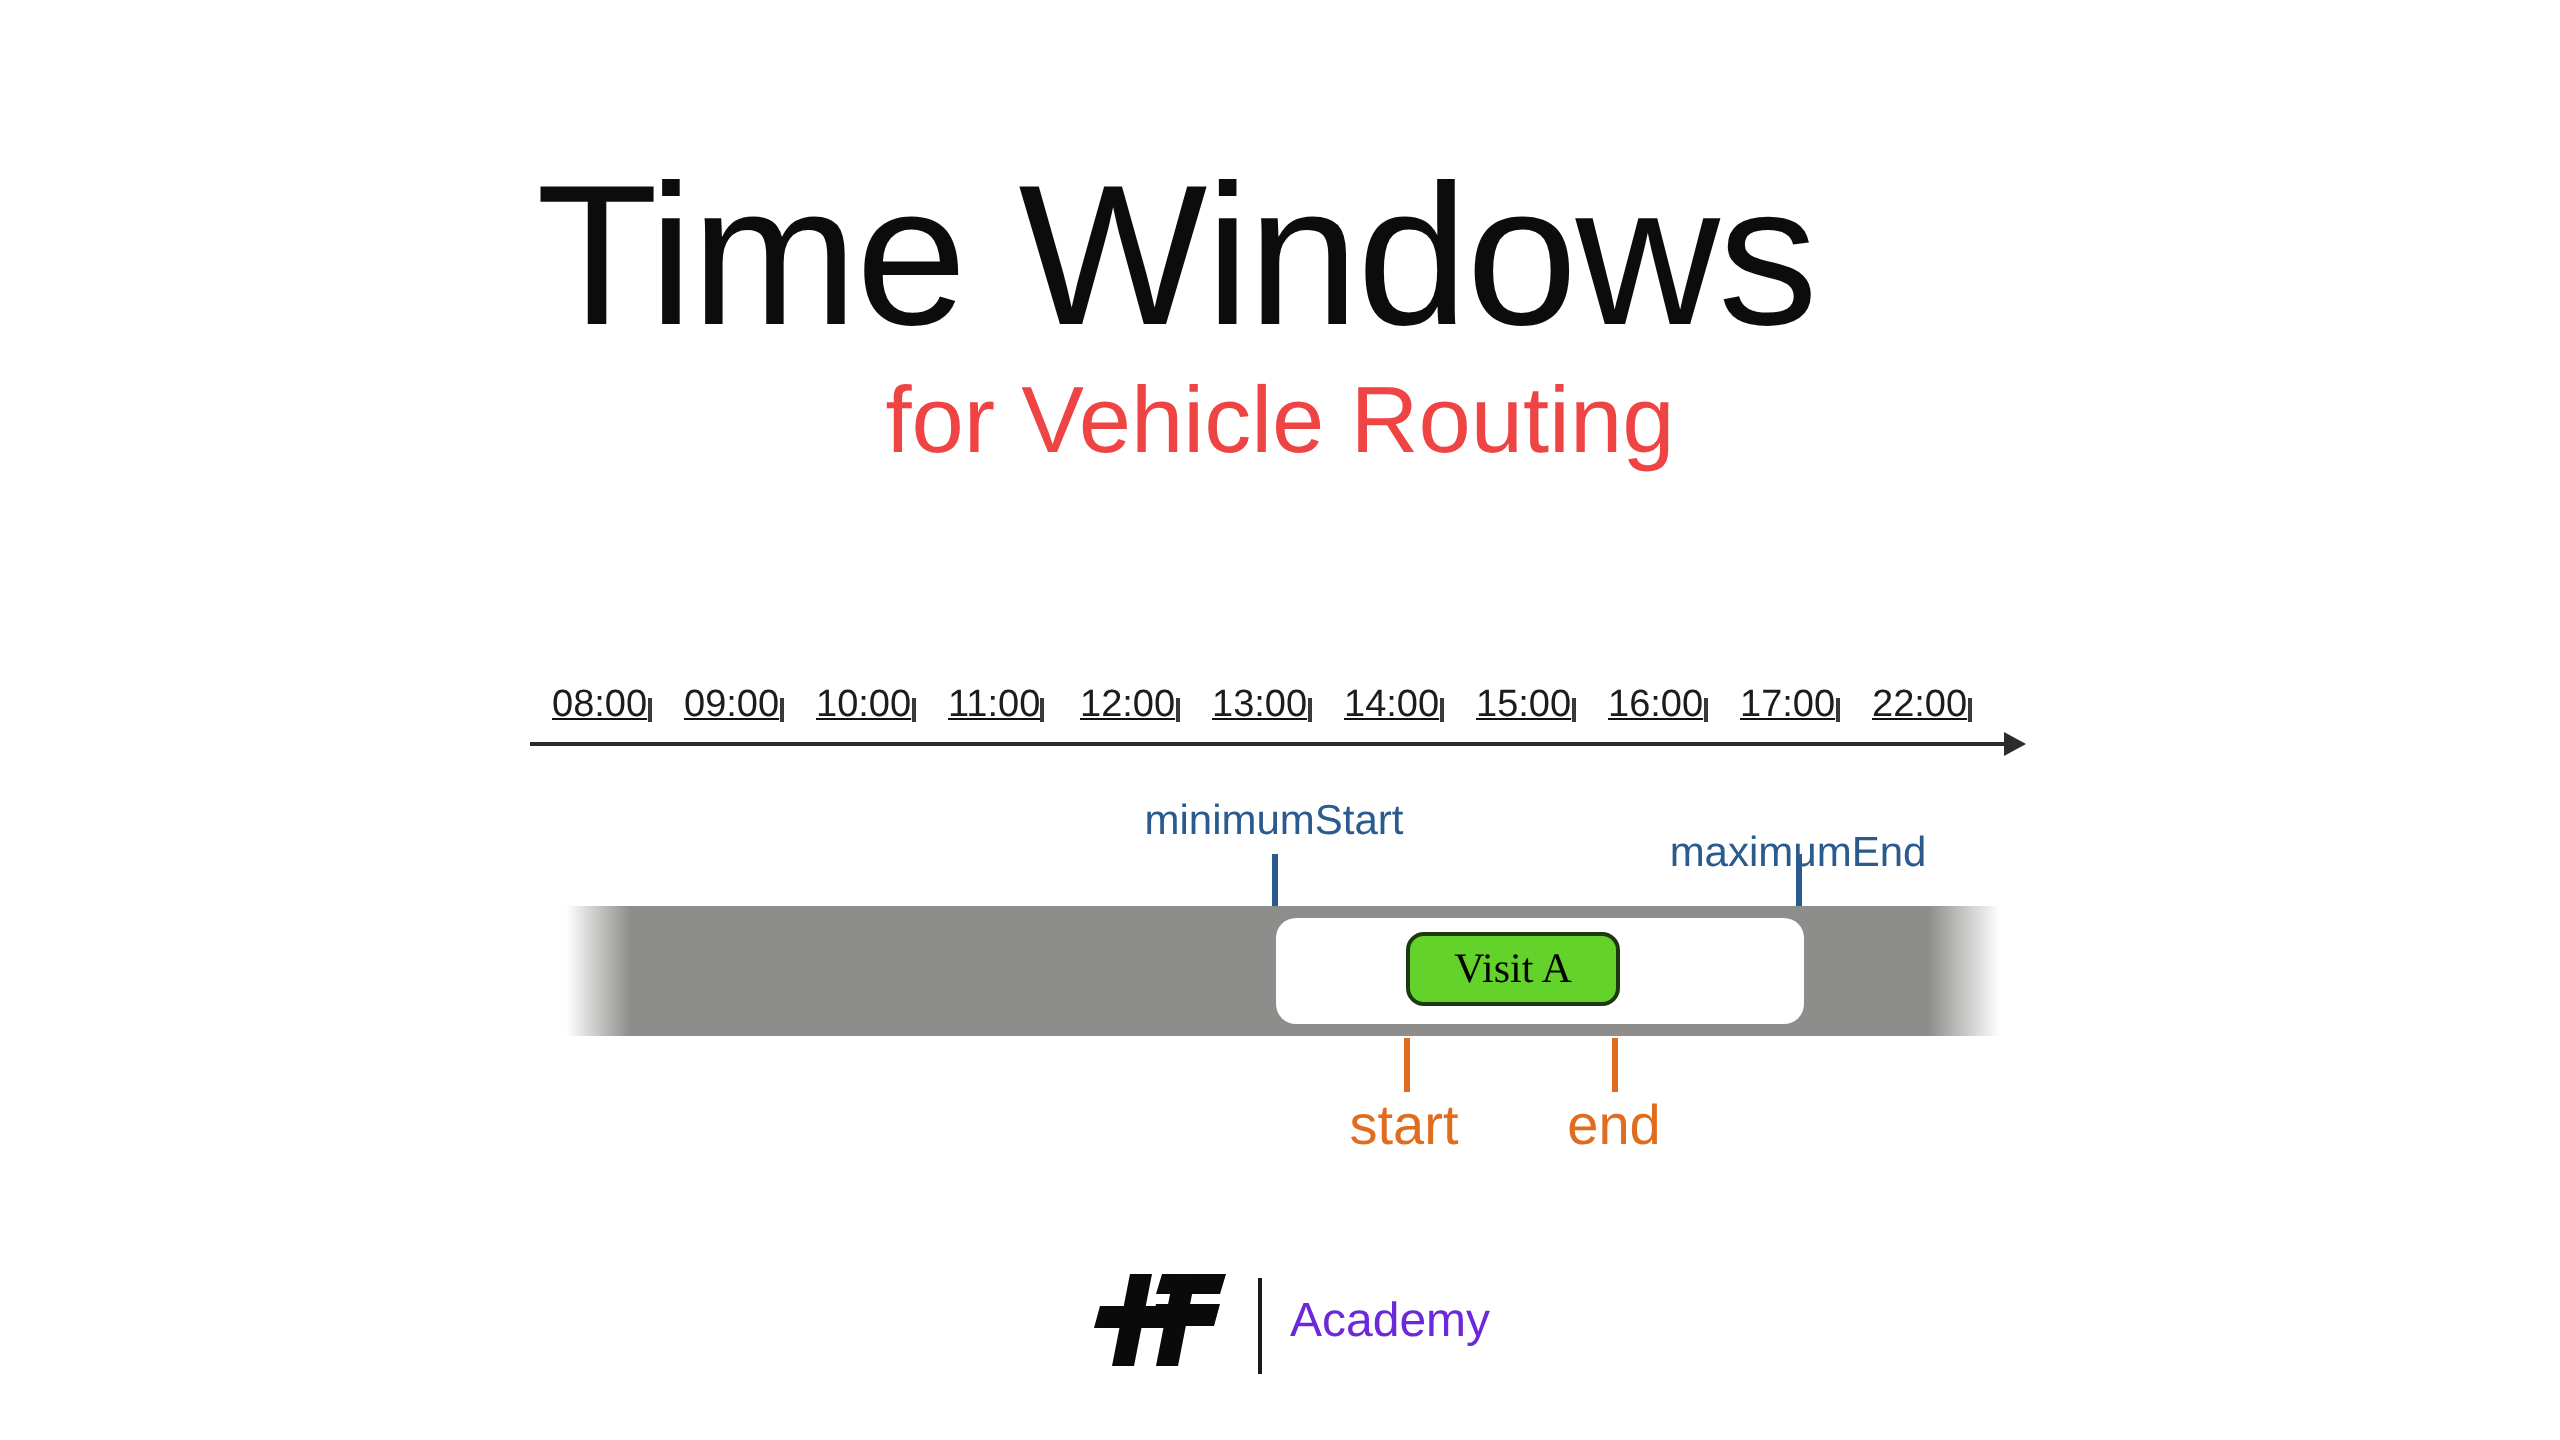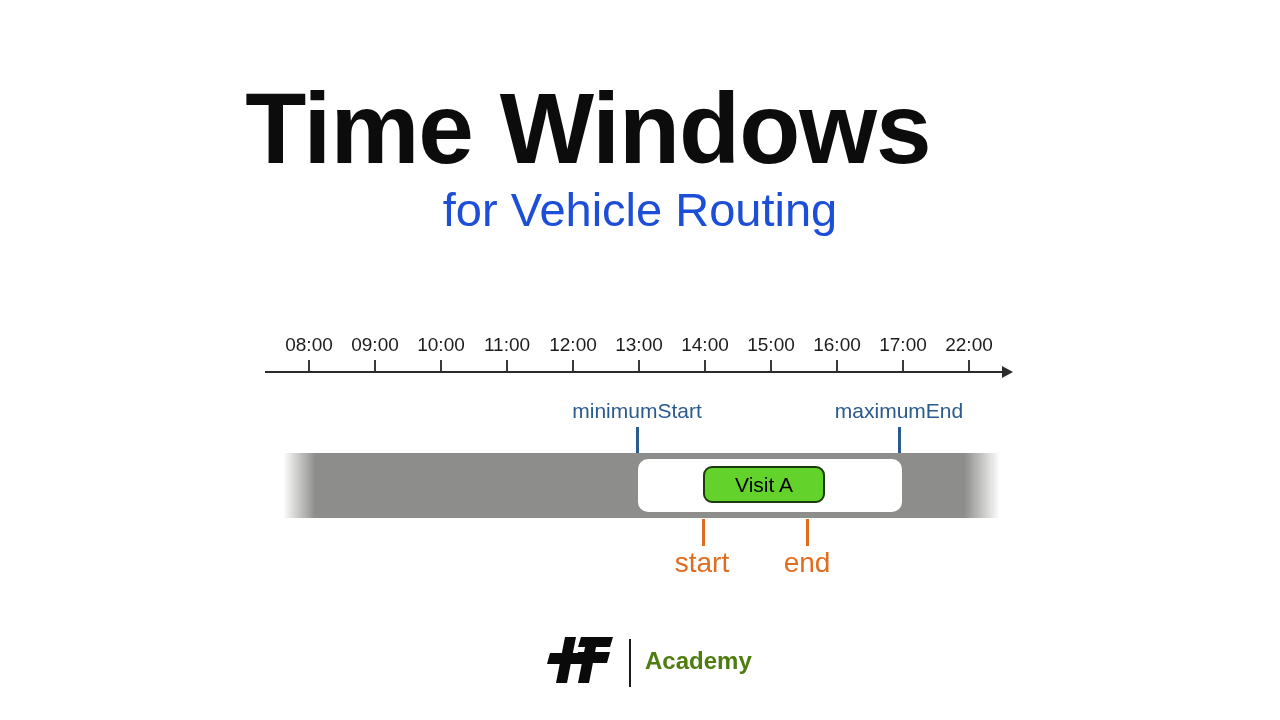--- a/index.html
+++ b/index.html
@@ -6,78 +6,78 @@
   #stage {
     position:relative; width:1280px; height:720px;
     background:#ffffff; overflow:hidden;
     font-family:"Liberation Sans","DejaVu Sans",sans-serif;
     color:#111;
   }
   
   .title-main {
     position:absolute; left:0; top:76px; width:1176px;
     text-align:center; font-size:100px; line-height:1.05;
-    letter-spacing:-1px; color:#0c0c0c; font-weight:700;
+    letter-spacing:-1px; color:#0c0c0c; font-weight:400;
   }
   .title-sub {
     position:absolute; left:0; top:184px; width:1280px;
     text-align:center; font-size:47px; line-height:1.1;
-    color:#1d4ed8; font-weight:400;
+    color:#ef4444; font-weight:400;
   }
   
   .ticks-row {
     position:absolute; left:276px; top:334px; width:726px; height:38px;
     display:flex; justify-content:space-between;
   }
   .tick-item {
-    width:66px; display:flex; flex-direction:column; align-items:center;
+    width:66px; display:flex; flex-direction:row; align-items:center;text-decoration:underline;
   }
   .tick-time { font-size:19px; line-height:22px; color:#1c1c1c; white-space:nowrap; }
   .tick-mark { width:2px; height:12px; margin-top:4px; background:#3a3a3a; }
   .axis-line {
     position:absolute; left:265px; top:371px; width:738px; height:2px;
     background:var(--axis-black,#2b2b2b);
   }
   .axis-arrow {
     position:absolute; left:1002px; top:366px; width:0; height:0;
     border-top:6px solid transparent; border-bottom:6px solid transparent;
     border-left:11px solid var(--axis-black,#2b2b2b);
   }
   
   .blue-label {
     position:absolute; top:399px; transform:translateX(-50%);
     font-size:21px; color:var(--annotation-blue,#2a5a8e); white-space:nowrap;text-align:center;
   }
   .blue-label.min { left:637px; }
-  .blue-label.max { left:899px; }
+  .blue-label.max { left:899px;margin-top:16px; }
   .blue-tick {
     position:absolute; top:427px; width:3px; height:31px;
     background:var(--annotation-blue,#2a5a8e);
   }
   .blue-tick.min { left:636px; }
   .blue-tick.max { left:898px; }
   
   .time-bar {
     position:absolute; left:283px; top:453px; width:717px; height:65px;
     background:linear-gradient(to right,
       rgba(141,141,139,0) 0%, var(--bar-gray,#8d8d8b) 4.5%,
       var(--bar-gray,#8d8d8b) 95%, rgba(141,141,139,0) 100%);
   }
   .window-open {
     position:absolute; left:638px; top:459px; width:264px; height:53px;
     background:#ffffff; border-radius:10px;
   }
   .visit-box {
-    position:absolute; left:703px; top:466px; width:122px; height:37px;
+    position:absolute; left:703px; top:466px; width:107px; height:37px;
     box-sizing:border-box;
     background:var(--visit-green,#63d22a);
     border:2px solid var(--visit-border,#1d3a0e);
     border-radius:9px;
     display:flex; align-items:center; justify-content:center;
-    font-size:21px; color:#000;
+    font-size:21px; color:#000;font-family:Liberation Serif, serif;
   }
   
   .orange-tick {
     position:absolute; top:519px; width:3px; height:27px;
     background:var(--annotation-orange,#e06d1f);
   }
   .orange-tick.start { left:702px; }
   .orange-tick.end { left:806px; }
   .orange-label {
     position:absolute; top:547px; transform:translateX(-50%);
@@ -86,21 +86,21 @@
   .orange-label.start { left:702px; }
   .orange-label.end { left:807px; }
   
   .logo-mark { position:absolute; left:547px; top:636px; }
   .logo-divider {
     position:absolute; left:629px; top:639px; width:2px; height:48px;
     background:#1a1a1a;
   }
   .logo-text {
     position:absolute; left:645px; top:646px; font-size:24px;
-    line-height:30px; color:#4d7c0f;font-weight:bold;
+    line-height:30px; color:#6d28d9;
   }
 </style>
 </head>
 <body>
 
 <div id="stage">
 
   <div class="title-main">Time Windows</div>
   <div class="title-sub">for Vehicle Routing</div>
 

